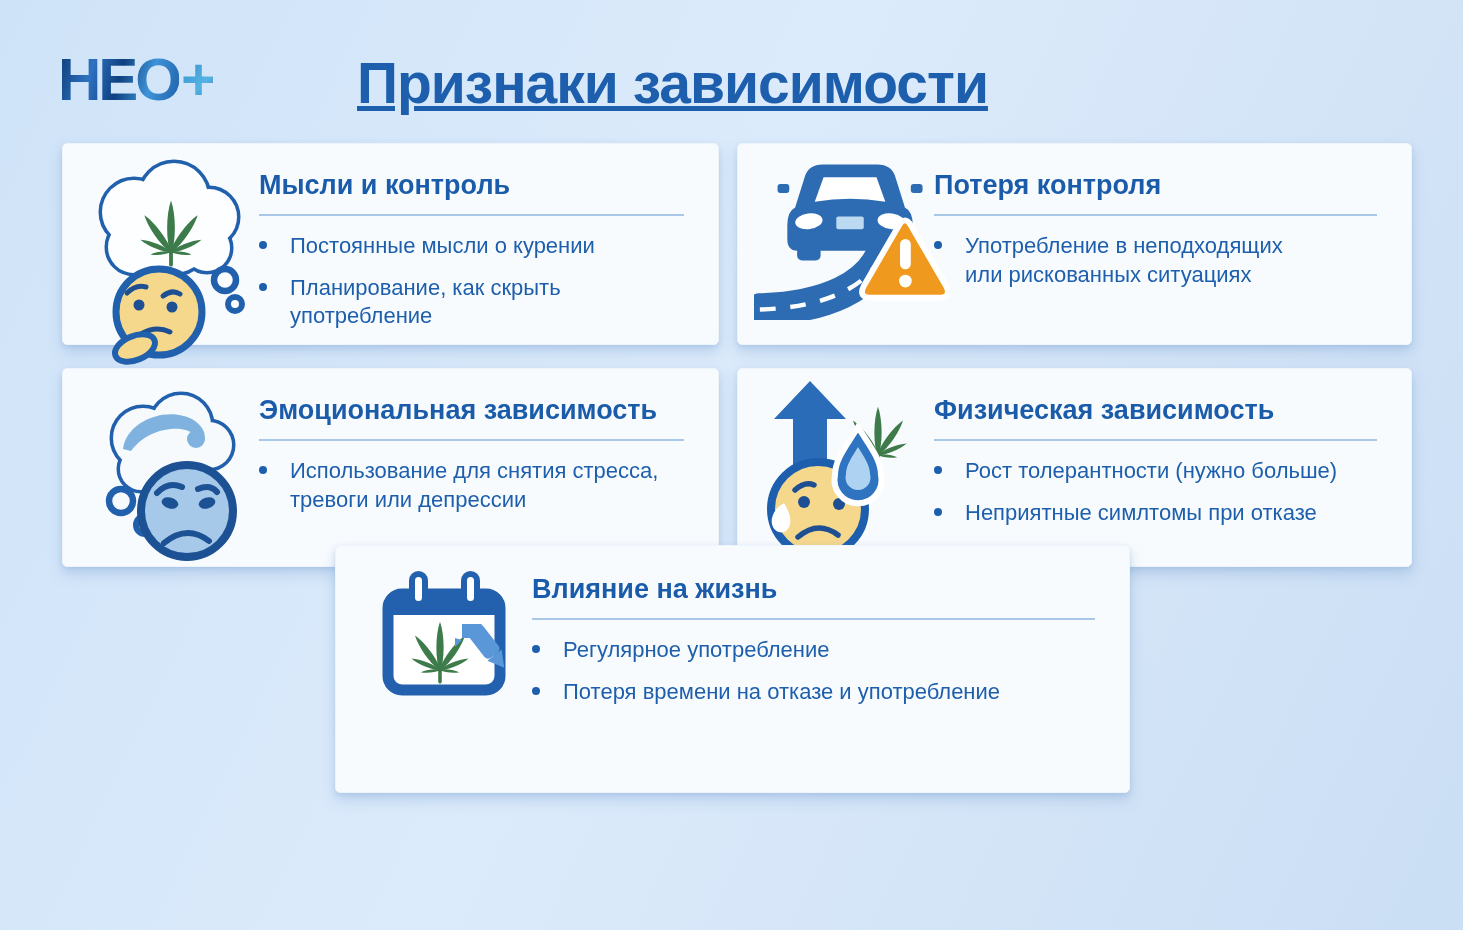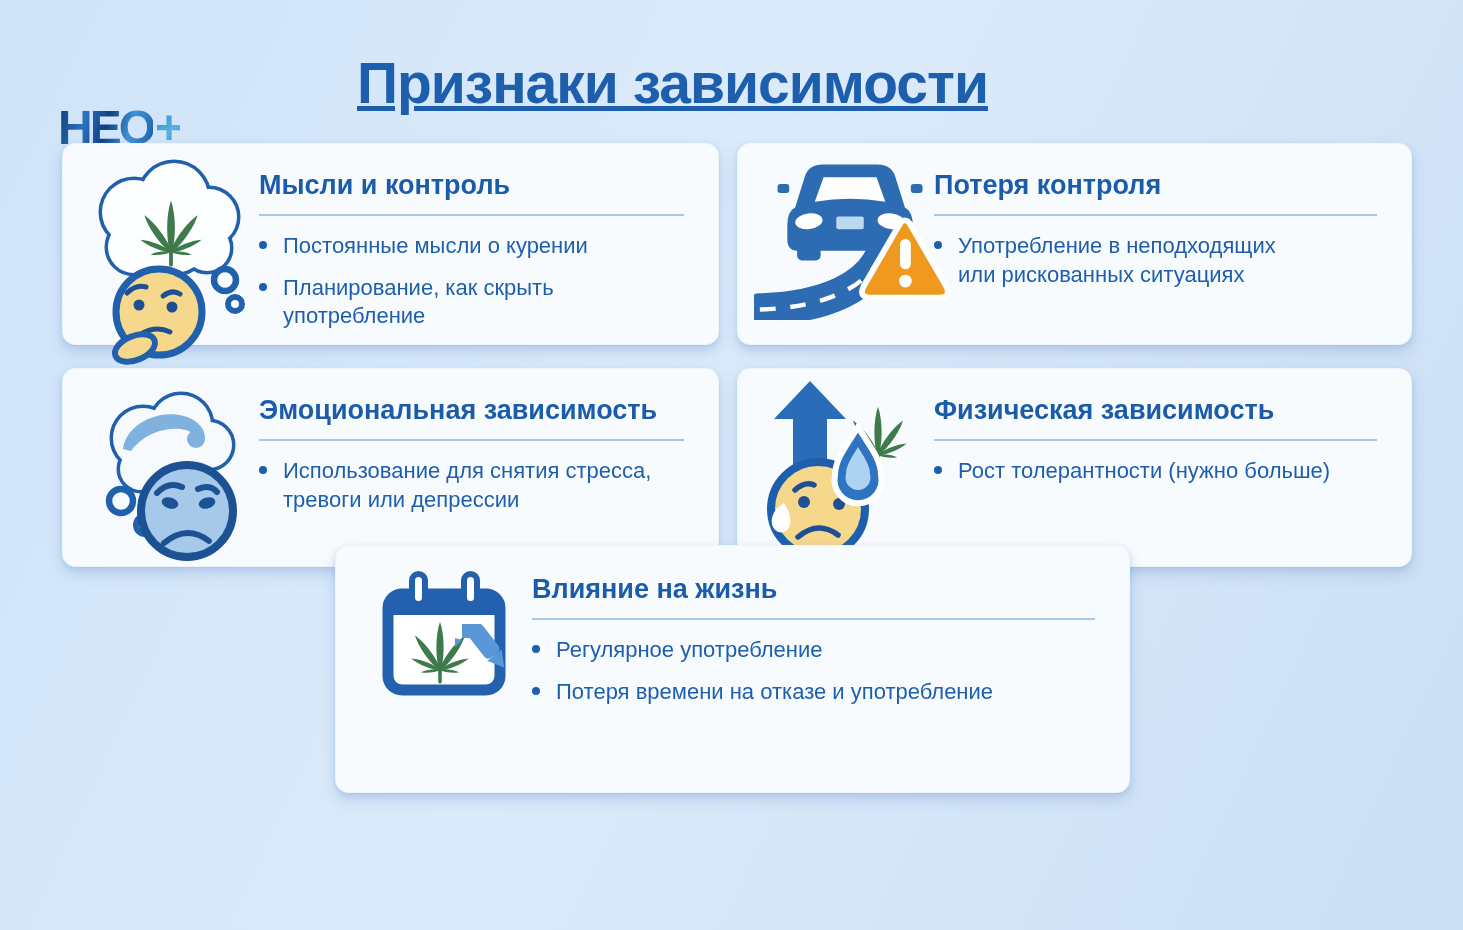--- a/index.html
+++ b/index.html
@@ -4,58 +4,58 @@
 <style>
   html,body{margin:0;padding:0;}
   body{
     width:1463px;height:930px;position:relative;overflow:hidden;
     font-family:"Liberation Sans","DejaVu Sans",sans-serif;
     background:linear-gradient(115deg,#cfe3f8 0%,#dcebfb 45%,#d3e4f7 75%,#cadef4 100%);
   }
   
   .logo{
     position:absolute;left:58px;top:38px;height:84px;display:flex;align-items:center;
-    font-weight:900;font-size:48px;letter-spacing:-3px;line-height:1;margin-top:48px;
+    font-weight:900;font-size:60px;letter-spacing:-3px;line-height:1;
   }
   .logo .neo{
     background:linear-gradient(105deg,#0d3a73 0%,#2f72c2 28%,#0e4080 50%,#3f93d8 74%,#1c5ea8 100%);
     -webkit-background-clip:text;background-clip:text;color:transparent;
   }
   .logo .plus{
     background:linear-gradient(135deg,#2f85c8 0%,#55b3e3 60%,#2d79bd 100%);
     -webkit-background-clip:text;background-clip:text;color:transparent;
     margin-left:2px;
   }
   .page-title{
     position:absolute;left:357px;top:50px;margin:0;
     font-size:57px;font-weight:bold;color:#1d5fad;letter-spacing:-1px;text-decoration:underline;
   }
   
   .card{
-    position:absolute;background:#f8fbfe;border-radius:13px;
+    position:absolute;background:#f8fbfe;border-radius:5px;
     border:1px solid #eef4fb;
     box-shadow:0 7px 14px rgba(128,166,212,.38),0 2px 4px rgba(128,166,212,.25);
   }
   #card-thoughts  {left:62px; top:143px;width:655px;height:200px;}
   #card-loss      {left:737px;top:143px;width:673px;height:200px;}
   #card-emotional {left:62px; top:368px;width:655px;height:197px;}
   #card-physical  {left:737px;top:368px;width:673px;height:197px;}
   #card-life      {left:335px;top:545px;width:793px;height:246px;}
   .icon-box{position:absolute;left:16px;top:8px;}
   #card-emotional .icon-box{top:14px;left:22px;}
   #card-physical  .icon-box{top:6px;left:16px;}
   #card-life      .icon-box{top:20px;left:38px;}
   .card-content{margin-left:196px;padding:26px 34px 0 0;}
   #card-life .card-content{padding-top:28px;}
   .card-title{
     margin:0 0 16px;font-size:27px;font-weight:bold;color:#1b5caa;
     border-bottom:2px solid #a9c8e8;padding-bottom:13px;
   }
   ul.bullets{list-style:none;margin:0;padding:0;display:flex;flex-direction:column;gap:13px;}
-  ul.bullets li{display:flex;gap:16px;font-size:22px;color:#1d5fad;line-height:1.3;}
+  ul.bullets li{display:flex;gap:23px;font-size:22px;color:#1d5fad;line-height:1.3;}
   .dot{width:8px;height:8px;border-radius:50%;background:#1d5fad;margin-top:9px;flex:none;}
   #card-loss .bullet-text{max-width:345px;}
   #card-emotional .bullet-text{max-width:392px;}
   svg{display:block;}
 </style>
 </head>
 <body>
 
 <svg width="0" height="0" style="position:absolute">
   <defs>
@@ -220,20 +220,24 @@
       <path d="M104 72 C110 82 116 90 116 99 A12.5 12.5 0 1 1 92 99 C92 90 98 82 104 72 Z" fill="#aed3f2"></path>
     </svg>
   </div>
   <div class="card-content">
     <h2 class="card-title">Физическая зависимость</h2>
     <ul class="bullets">
       <li>
           <span class="dot"></span>
           <span class="bullet-text">Рост толерантности (нужно больше)</span>
         </li>
+      <li>
+          <span class="dot"></span>
+          <span class="bullet-text">Неприятные симлтомы при отказе</span>
+        </li>
     </ul>
   </div>
 </section>
 
 <section class="card" id="card-life">
   <div class="icon-box">
     <svg width="150" height="140" viewBox="0 0 150 140">
       <rect x="14" y="28" width="112" height="96" rx="14" fill="#ffffff" stroke="#2361ae" stroke-width="11"></rect>
       <path d="M14 42 Q14 23 33 23 H107 Q126 23 126 42 V49 H14 Z" fill="#2361ae"></path>
       <rect x="38" y="8" width="13" height="30" rx="6.5" fill="#ffffff" stroke="#2361ae" stroke-width="6"></rect>

